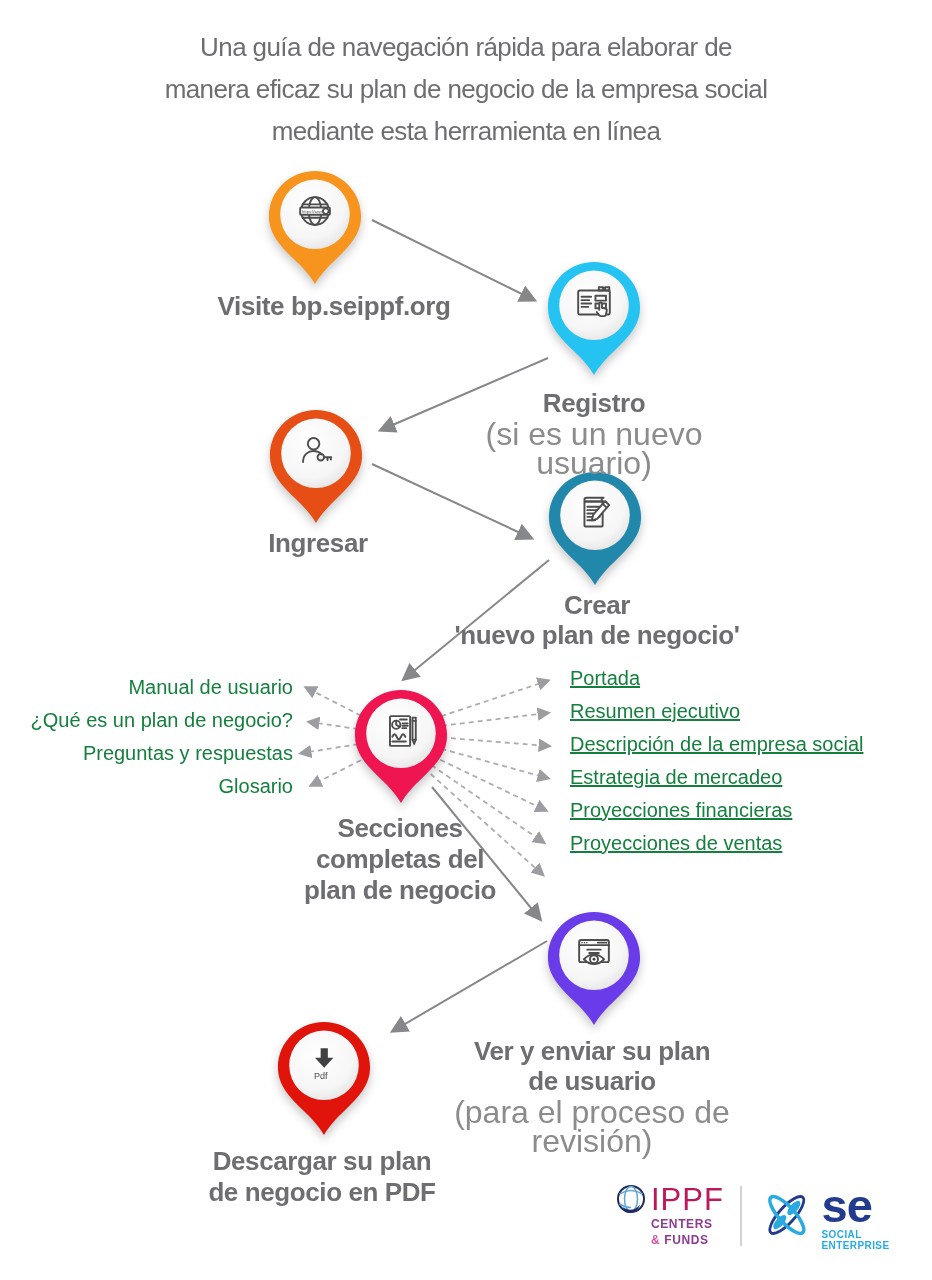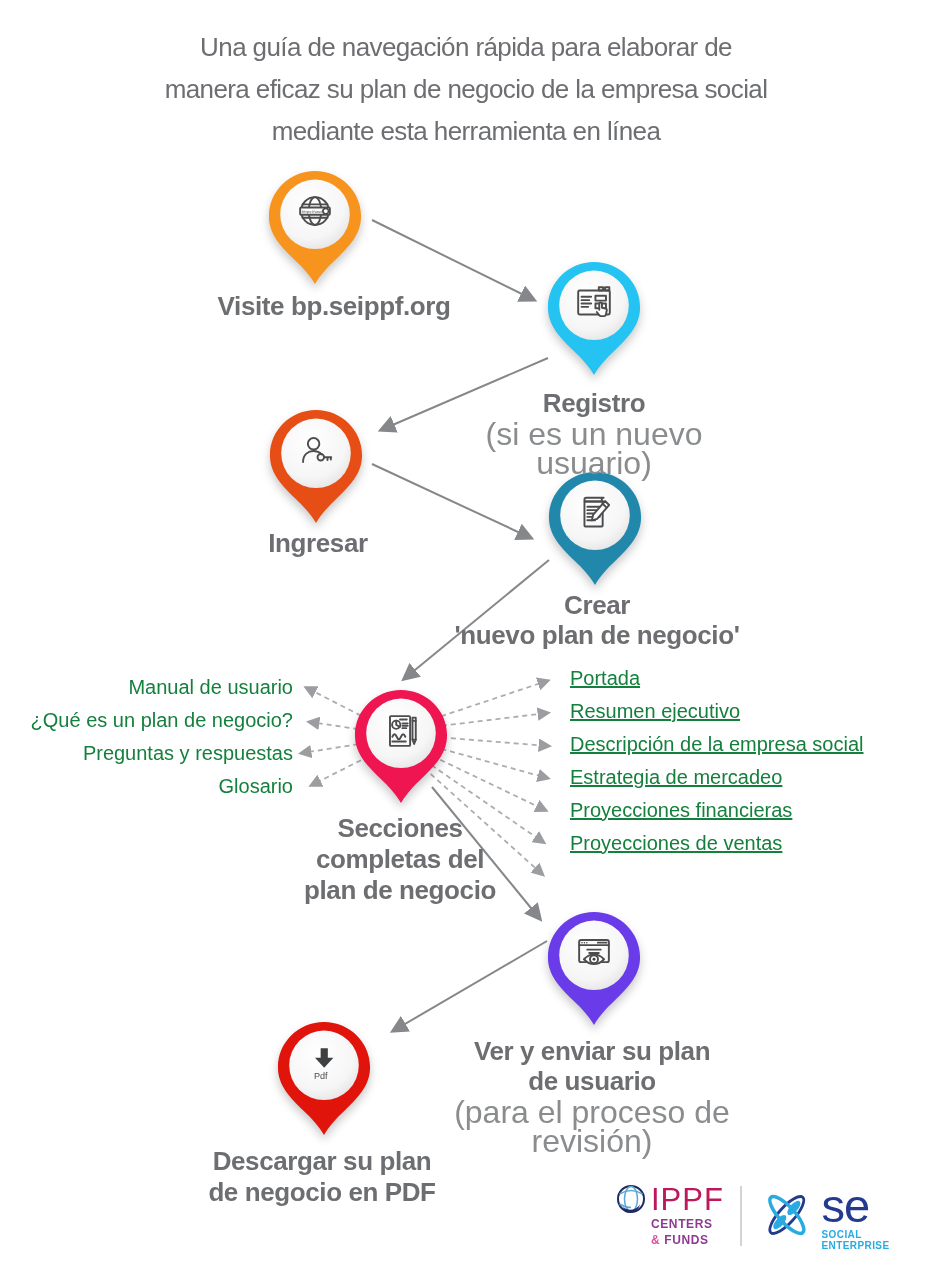--- a/index.html
+++ b/index.html
@@ -36,21 +36,21 @@
   
   .footer{position:absolute;left:616px;top:1184px;z-index:3;display:flex;align-items:flex-start;}
   .ippf{display:flex;align-items:flex-start;}
   .ippf-text{margin-left:5px;}
   .ippf-acronym{font-size:31px;font-weight:normal;color:#be185d;letter-spacing:1px;line-height:32px;}
   .ippf-sub{font-size:12px;font-weight:bold;color:#8E3A93;letter-spacing:0.6px;line-height:16px;}
   .ippf-amp{color:#D6519F;}
   .logo-divider{width:2px;height:60px;background:#D1D3D4;margin:2px 14px 0 16px;}
   .se{display:flex;align-items:flex-start;}
   .se-text{margin-left:4px;}
-  .se-acronym{font-size:47px;font-weight:normal;color:#233B8F;line-height:44px;letter-spacing:-1px;}
+  .se-acronym{font-size:47px;font-weight:bold;color:#233B8F;line-height:44px;letter-spacing:-1px;}
   .se-caption{font-size:10px;font-weight:bold;color:#29ABE2;letter-spacing:0.4px;margin-top:1px;}
 </style>
 </head>
 <body>
 
 <div class="canvas">
 
   <div class="title">
     <div>Una guía de navegación rápida para elaborar de</div>
     <div>manera eficaz su plan de negocio de la empresa social</div>

